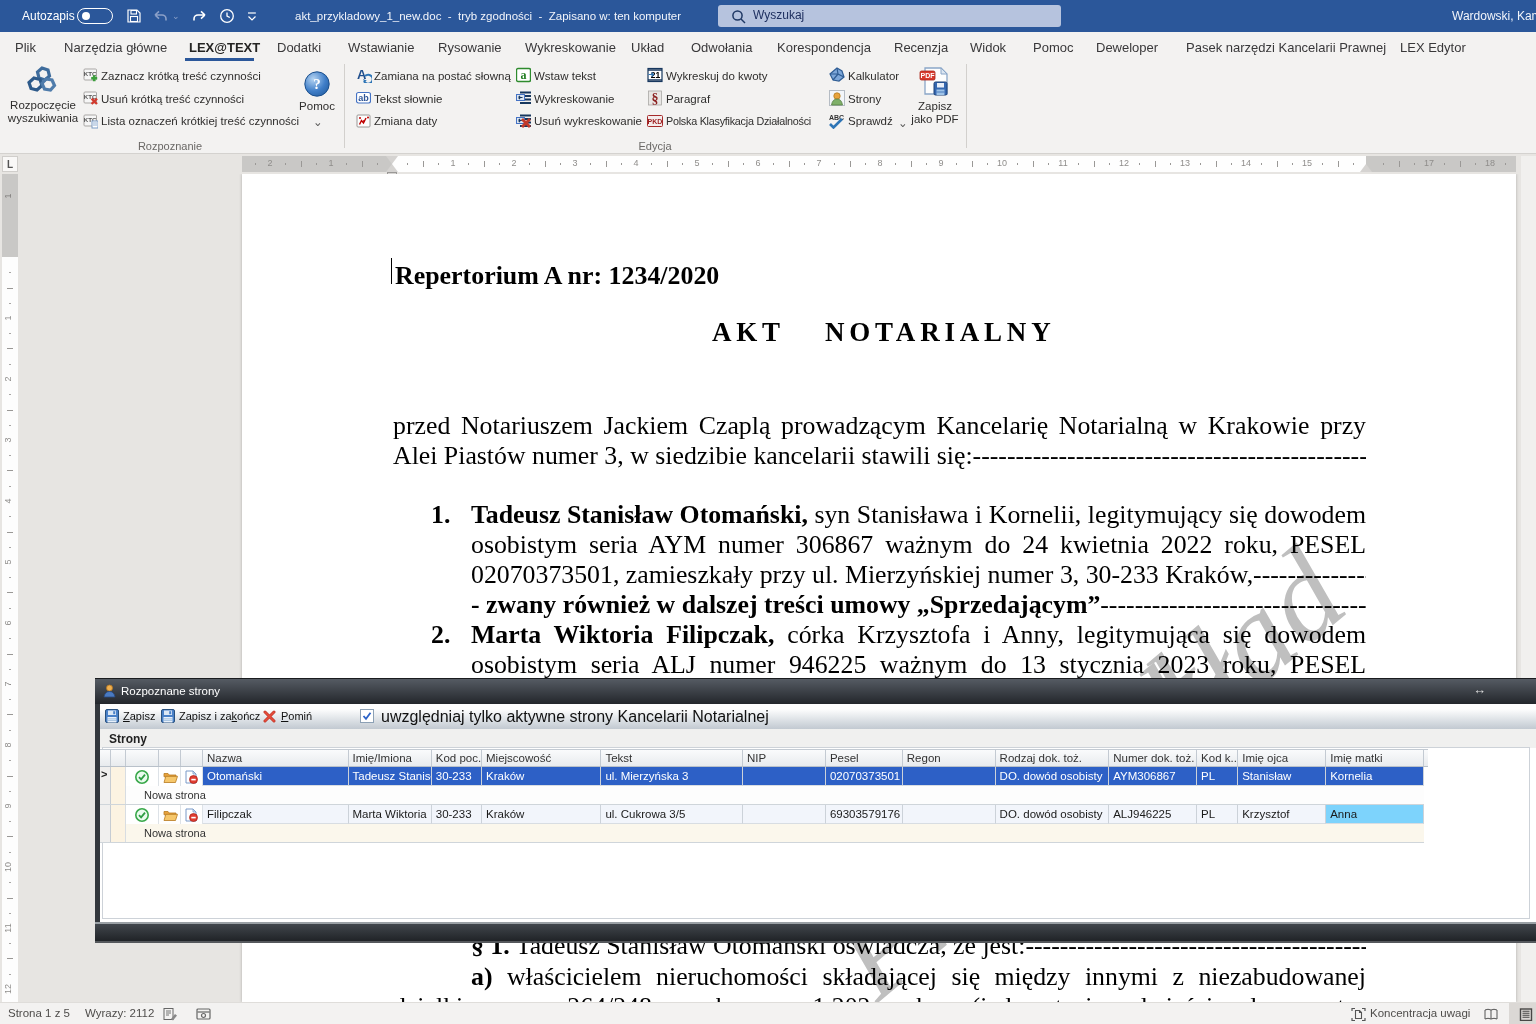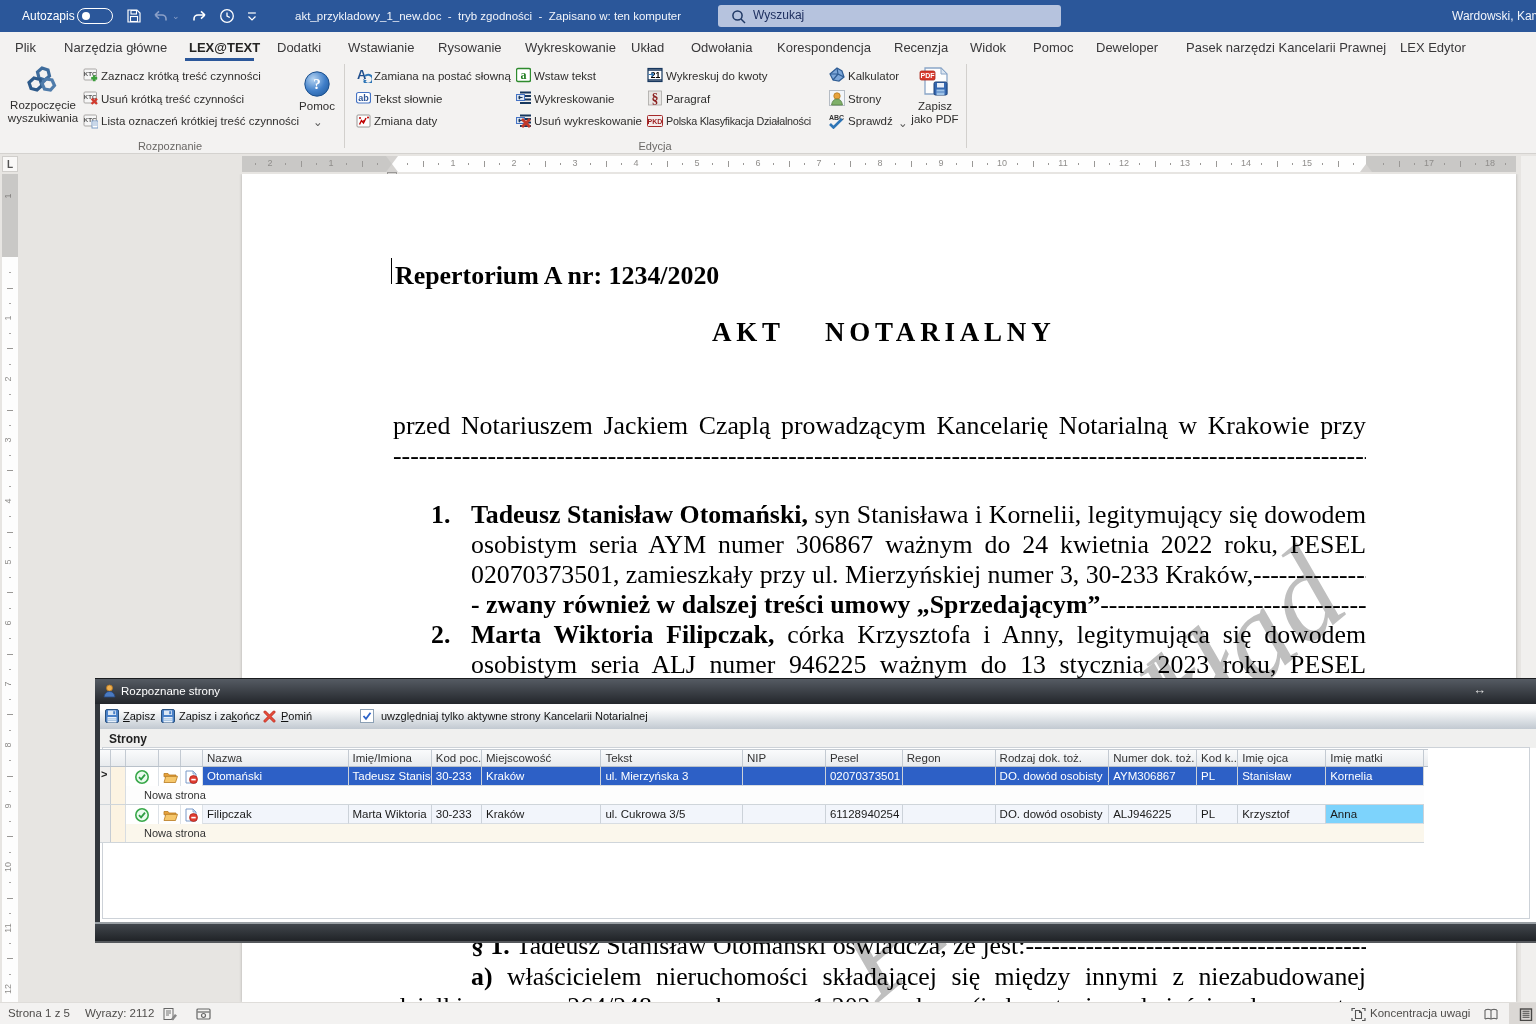--- a/index.html
+++ b/index.html
@@ -366,20 +366,21 @@
       <div class="abs" style="left:9px;top:800px;width:2px;height:1px;background:#a8a6a4"></div>
       <div class="abs" style="left:242px;top:0;width:1274px;height:828px;background:#fff;box-shadow:0 0 3px rgba(0,0,0,0.25)">
         <div class="abs" style="left:703px;top:641px;font-family:'Liberation Serif',serif;font-style:italic;font-size:125px;line-height:125px;color:#bfbfbf;transform:rotate(-40deg);transform-origin:0 0;white-space:nowrap">Przykład</div>
         <div class="abs" style="left:568px;top:750px;font-family:'Liberation Serif',serif;font-style:italic;font-size:125px;line-height:125px;color:#bfbfbf;transform:rotate(-40deg);transform-origin:0 0;white-space:nowrap">Przykład</div>
       </div>
       <div class="abs" style="left:391px;top:84px;width:1px;height:26px;background:#000"></div>
       <div class="dline" style="left:395px;top:87px;font-weight:bold;font-size:25.9px">Repertorium A nr: 1234/2020</div>
       <div class="dline" style="left:712px;top:143px;font-weight:bold;font-size:27px;letter-spacing:4.8px">AKT<span style="letter-spacing:0;display:inline-block;width:40px"></span>NOTARIALNY</div>
       <div class="jline" style="left:393px;top:237px;width:973px">przed Notariuszem Jackiem Czaplą prowadzącym Kancelarię Notarialną w Krakowie przy</div>
       <div class="fline" style="left:393px;top:267px;width:973px">
+        <span class="pre">Alei Piastów numer 3, w siedzibie kancelarii stawili się:</span>
         <span class="dashes">------------------------------------------------------------------------------------------------------------------------</span>
       </div>
       <div class="dline" style="left:431px;top:326px;font-weight:bold">1.</div>
       <div class="jline" style="left:471px;top:326px;width:895px"><b>Tadeusz Stanisław Otomański,</b> syn Stanisława i Kornelii, legitymujący się dowodem</div>
       <div class="jline" style="left:471px;top:356px;width:895px">osobistym seria AYM numer 306867 ważnym do 24 kwietnia 2022 roku, PESEL</div>
       <div class="fline" style="left:471px;top:386px;width:895px">
         <span class="pre">02070373501, zamieszkały przy ul. Mierzyńskiej numer 3, 30-233 Kraków,</span>
         <span class="dashes">----------------------------------------</span>
       </div>
       <div class="fline" style="left:471px;top:416px;width:895px">
@@ -425,21 +426,21 @@
       <span class="abs" style="left:84px;top:26px;line-height:25px;font-size:11px;color:#111">Zapisz i za<u>k</u>ończ</span>
       <svg class="abs" style="left:168px;top:32px" width="13" height="13" viewBox="0 0 13 13">
         <path d="M2 2 L11 11 M11 2 L2 11" stroke="#c0392b" stroke-width="3" stroke-linecap="round"></path>
         <path d="M2 2 L11 11 M11 2 L2 11" stroke="#e74c3c" stroke-width="1.6" stroke-linecap="round"></path>
       </svg>
       <span class="abs" style="left:186px;top:26px;line-height:25px;font-size:11px;color:#111"><u>P</u>omiń</span>
       <div class="abs" style="left:265px;top:31px;width:14px;height:14px;background:#fff;border:1px solid #8ca0b5"></div>
       <svg class="abs" style="left:267px;top:33px" width="10" height="10" viewBox="0 0 10 10">
         <path d="M1.5 5 l2.5 2.8 L8.5 1.8" fill="none" stroke="#2b62c8" stroke-width="1.8"></path>
       </svg>
-      <span class="abs" style="left:286px;top:26px;line-height:25px;font-size:11px;color:#111">uwzględniaj tylko aktywne strony Kancelarii Notarialnej</span>
+      <span class="abs" style="left:286px;top:26px;line-height:25px;font-size:16px;color:#111">uwzględniaj tylko aktywne strony Kancelarii Notarialnej</span>
       <div class="abs" style="left:5px;top:51px;width:1436px;height:193px;background:#fff"></div>
       <div class="abs" style="left:5px;top:51px;width:1436px;height:19px;background:#f0f0ef"></div>
       <span class="abs" style="left:14px;top:54px;font-size:12px;font-weight:bold;color:#222">Strony</span>
       <div class="abs" style="left:7px;top:69px;width:1428px;height:172px;border:1px solid #cdd2d8;border-top:1px solid #cdd2d8"></div>
       <div class="abs" style="left:5px;top:71px;width:1328px;height:17.5px;background:linear-gradient(#fafbfc,#e8ebee);border-top:1px solid #c3cad2;border-bottom:1px solid #b9c1ca">
         <div class="hdr-cell" style="left:0px;width:10.5px"></div>
         <div class="hdr-cell" style="left:10.5px;width:15.5px"></div>
         <div class="hdr-cell" style="left:26px;width:33px"></div>
         <div class="hdr-cell" style="left:59px;width:22px"></div>
         <div class="hdr-cell" style="left:81px;width:22px"></div>
@@ -517,21 +518,21 @@
           <path d="M9 1 l3 3 h-3 z" fill="#dce6f1" stroke="#7a9ac8" stroke-width="0.8"></path>
           <circle cx="9.5" cy="9.5" r="4" fill="#e03c31" stroke="#a81e14" stroke-width="0.7"></circle>
           <rect x="7.3" y="8.8" width="4.4" height="1.6" fill="#fff"></rect>
         </svg>
         <div class="cell" style="left:103px;width:145.5px;background:#f2f5fb;color:#1a1a1a;border-bottom:1px solid #d8dde2">Filipczak</div>
         <div class="cell" style="left:248.5px;width:83.25px;background:#f2f5fb;color:#1a1a1a;border-bottom:1px solid #d8dde2">Marta Wiktoria</div>
         <div class="cell" style="left:331.75px;width:50.25px;background:#f2f5fb;color:#1a1a1a;border-bottom:1px solid #d8dde2">30-233</div>
         <div class="cell" style="left:382px;width:119.39999999999998px;background:#f2f5fb;color:#1a1a1a;border-bottom:1px solid #d8dde2">Kraków</div>
         <div class="cell" style="left:501.4px;width:141.60000000000002px;background:#f2f5fb;color:#1a1a1a;border-bottom:1px solid #d8dde2">ul. Cukrowa 3/5</div>
         <div class="cell" style="left:643px;width:82.89999999999998px;background:#f2f5fb;color:#1a1a1a;border-bottom:1px solid #d8dde2"></div>
-        <div class="cell" style="left:725.9px;width:76.89999999999998px;background:#f2f5fb;color:#1a1a1a;border-bottom:1px solid #d8dde2">61128940254</div>
+        <div class="cell" style="left:725.9px;width:76.89999999999998px;background:#f2f5fb;color:#1a1a1a;border-bottom:1px solid #d8dde2">69303579176</div>
         <div class="cell" style="left:802.8px;width:92.80000000000007px;background:#f2f5fb;color:#1a1a1a;border-bottom:1px solid #d8dde2"></div>
         <div class="cell" style="left:895.6px;width:113.60000000000002px;background:#f2f5fb;color:#1a1a1a;border-bottom:1px solid #d8dde2">DO. dowód osobisty</div>
         <div class="cell" style="left:1009.2px;width:87.89999999999986px;background:#f2f5fb;color:#1a1a1a;border-bottom:1px solid #d8dde2">ALJ946225</div>
         <div class="cell" style="left:1097.1px;width:41.100000000000136px;background:#f2f5fb;color:#1a1a1a;border-bottom:1px solid #d8dde2">PL</div>
         <div class="cell" style="left:1138.2px;width:88.0px;background:#f2f5fb;color:#1a1a1a;border-bottom:1px solid #d8dde2">Krzysztof</div>
         <div class="cell" style="left:1226.2px;width:97.79999999999995px;background:#7dd3fc;color:#1a1a1a;border-bottom:1px solid #d8dde2">Anna</div>
       </div>
       <div class="abs" style="left:5px;top:146.0px;width:1324px;height:18.5px;background:#fff;border-bottom:1px solid #cfd5da">
         <div class="abs" style="left:0;top:0;width:10.5px;height:100%;background:#f0efee;border-right:1px solid #c6ccd3"></div>
         <div class="abs" style="left:10.5px;top:0;width:15.5px;height:100%;background:#fcf3e2;border-right:1px solid #d8dde2"></div>

